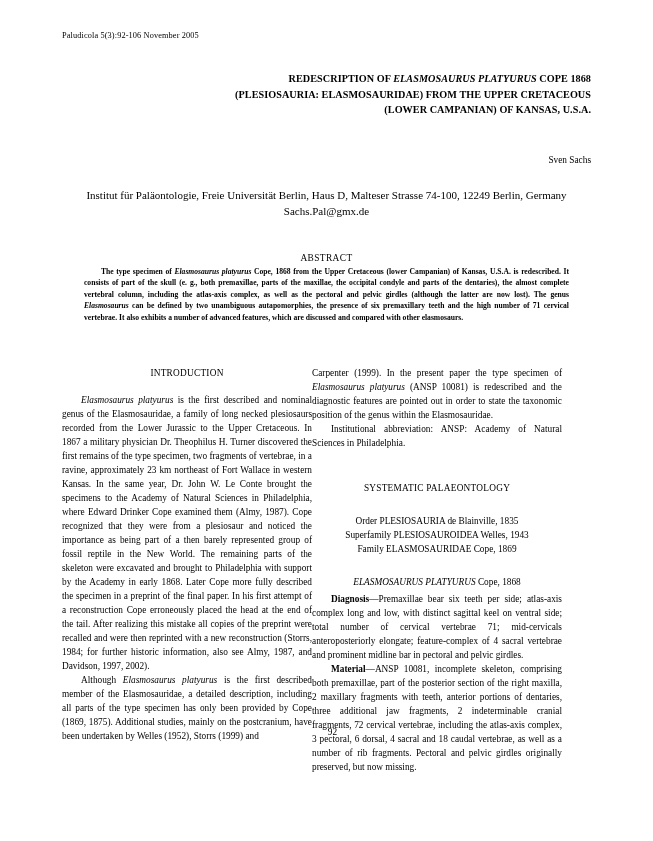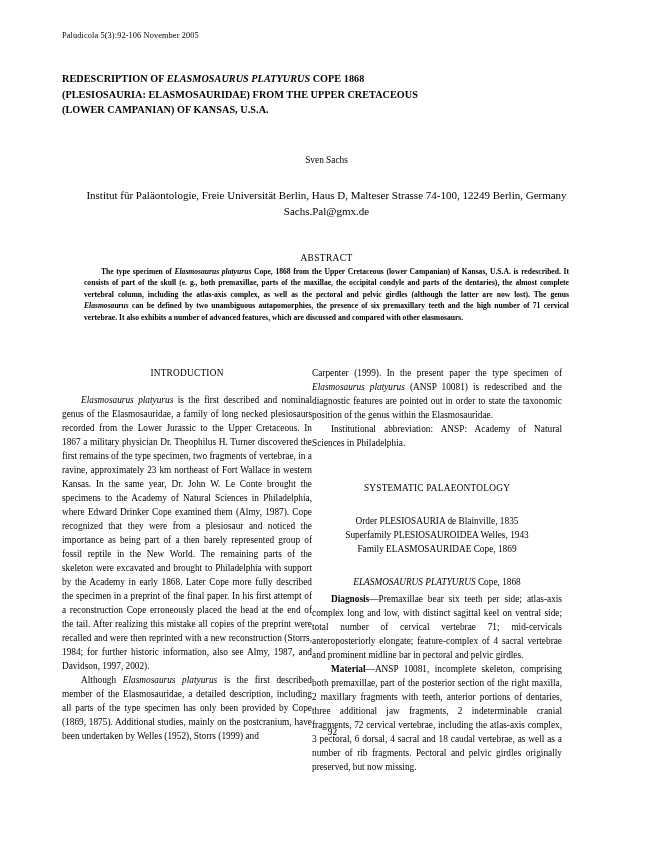--- a/index.html
+++ b/index.html
@@ -26,32 +26,32 @@
   .journal-header {
     font-size: 8.3px;
     line-height: 1.45;
     letter-spacing: 0.12px;
     margin-bottom: 0;
   }
   .journal-header div { white-space: nowrap; }
 
   
   .title-block {
-    text-align: left;
+    text-align: right;
     font-weight: bold;
     font-size: 10.2px;
     line-height: 1.52;
     margin-top: 29px;
     letter-spacing: 0.05px;
   }
   .title-block .it { font-style: italic; }
 
   
   .author {
-    text-align: center;
+    text-align: right;
     font-size: 9.3px;
     margin-top: 37px;
   }
   .affiliation {
     text-align: center;
     font-size: 11px;
     line-height: 1.5;
     margin-top: 22px;
   }
 

